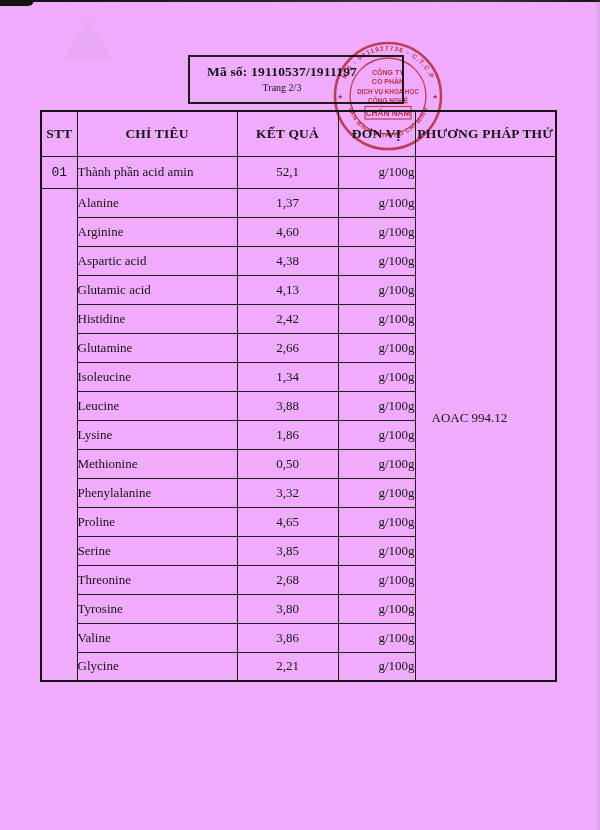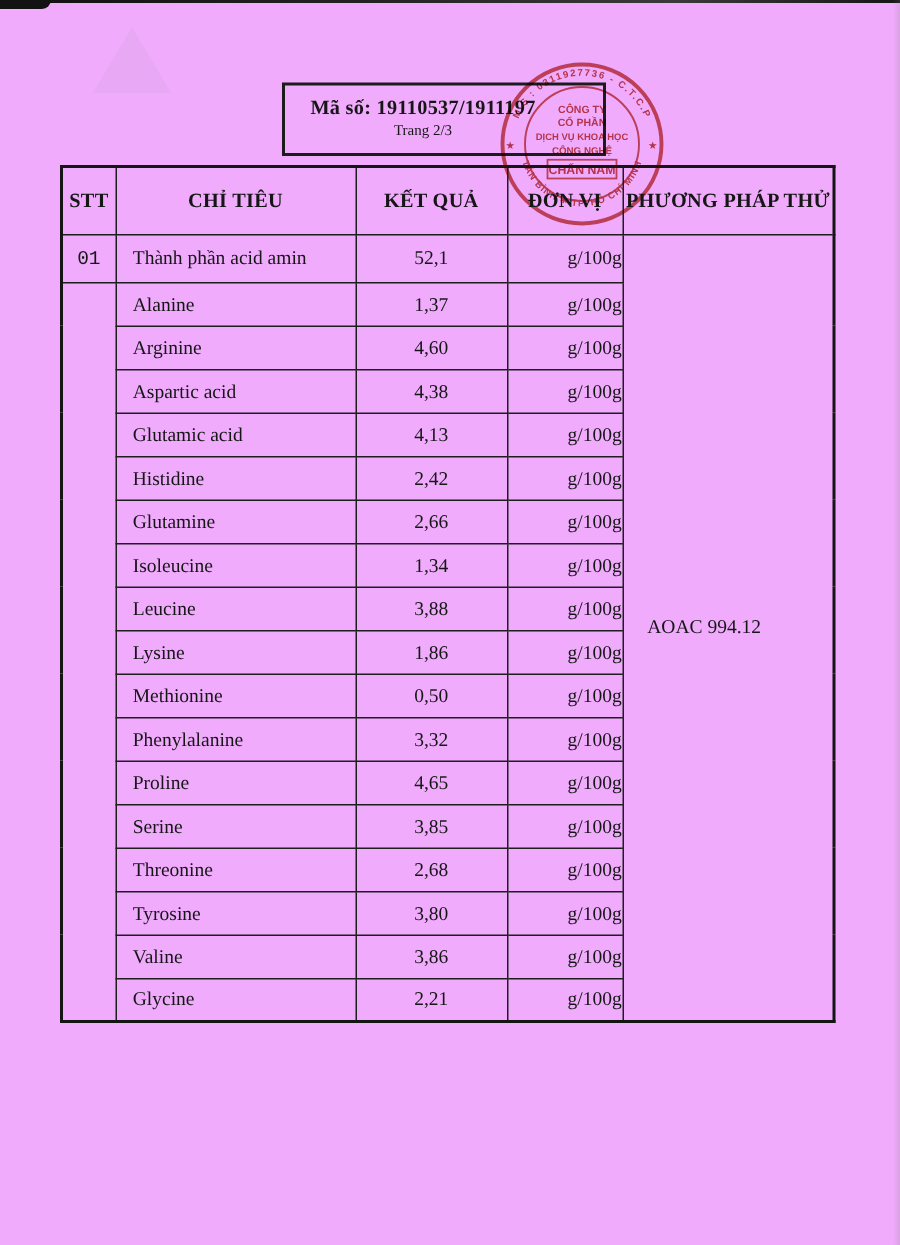--- a/index.html
+++ b/index.html
@@ -63,21 +63,21 @@
     border: 1px solid #1e1e1e;
     font-size: 13px;
     overflow: hidden;
   }
   table.results { border: 2px solid #151515; }
   tr.header-row th {
     height: 45px; font-size: 13.5px; font-weight: bold;
     text-align: center; letter-spacing: 0.2px;
   }
   td.stt   { text-align: center; font-family: Liberation Mono, monospace; }
-  td.name  { text-align: left; padding-left: 11px; }
+  td.name  { text-align: left; padding-left: 0; }
   td.result{ text-align: center; }
   td.unit  { text-align: right; }
   td.method{
     text-align: left; vertical-align: middle; padding-left: 16px;
     font-size: 13px;
   }
   tr.first-row td { height: 32px; }
   tr.data-row td { height: 29px; }
 
   .col-stt    { width: 36px; }

